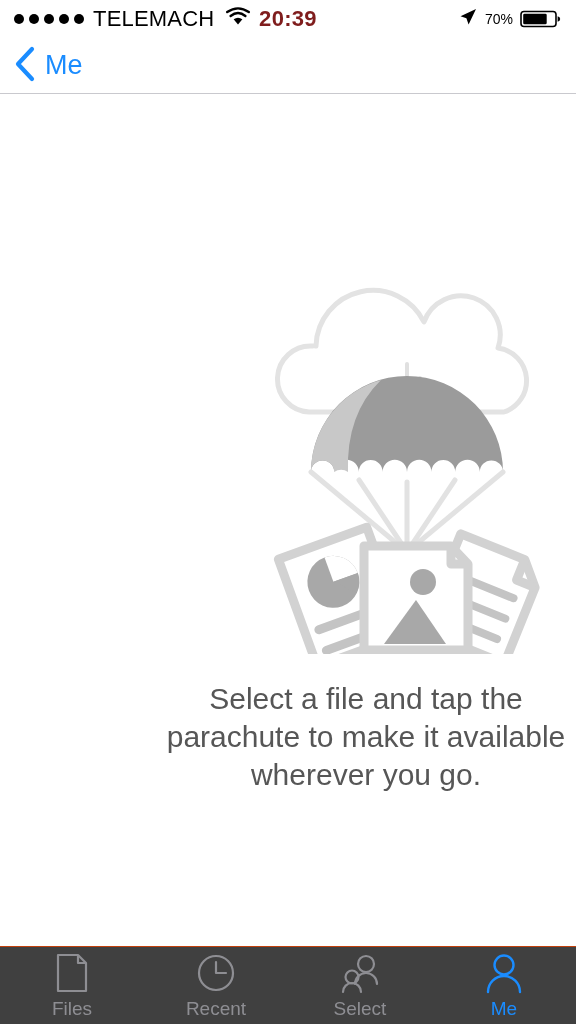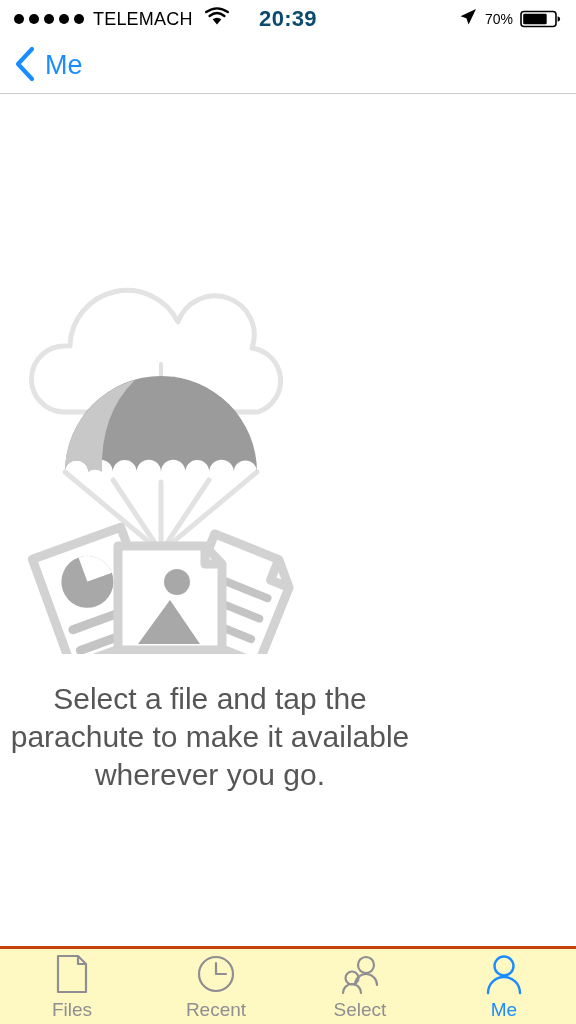--- a/index.html
+++ b/index.html
@@ -22,30 +22,30 @@
     height:38px; flex:0 0 38px;
     display:flex; align-items:center;
     padding:0 14px;
     position:relative;
     background:#ffffff;
   }
   .status-left{ display:flex; align-items:center; gap:9px; }
   .dots{ display:flex; align-items:center; gap:5px; }
   .dot{ width:10px; height:10px; border-radius:50%; background:#000; }
   .carrier{
-    font-size:18px; color:#000; letter-spacing:.2px;
+    font-size:22px; color:#000; letter-spacing:.2px;
     font-family:"Liberation Sans", sans-serif;
   }
   .wifi{ margin-left:2px; display:block; }
   .status-center{
     position:absolute; left:0; right:0; top:0; bottom:0;
     display:flex; align-items:center; justify-content:center;
     pointer-events:none;
   }
-  .clock{ font-size:22px; font-weight:bold; color:#0c4a6e; letter-spacing:.3px; }
+  .clock{ font-size:22px; font-weight:bold; color:#7f1d1d; letter-spacing:.3px; }
   .status-right{
     margin-left:auto; display:flex; align-items:center; gap:7px;
   }
   .battery-pct{ font-size:14px; color:#000; }
   .battery{ display:flex; align-items:center; }
 
   
   .nav-bar{
     height:56px; flex:0 0 56px;
     display:flex; align-items:center;
@@ -59,21 +59,21 @@
   }
   .back-label{
     font-size:27px; color:#1a8cff;
     font-family:"Liberation Sans", sans-serif;
   }
 
   
   .content{
     flex:1 1 auto;
     display:flex; flex-direction:column;
-    align-items:flex-start;
+    align-items:flex-end;
     position:relative;
     background:#ffffff;
   }
   .illustration{
     margin-top:170px;
     width:330px; height:390px;
     position:relative;
   }
   .illustration svg{ display:block; width:100%; height:100%; }
 
@@ -84,22 +84,22 @@
     font-size:30px;
     line-height:1.26;
     color:#565656;
     font-family:"Liberation Sans", sans-serif;
   }
 
   
   .tab-bar{
     flex:0 0 78px; height:78px;
     display:flex;
-    border-top:3px solid #c2410c;
-    background:#fef9c3;
+    border-top:1px solid #c2410c;
+    background:#404040;
   }
   .tab{
     flex:1 1 20%;
     display:flex; flex-direction:column;
     align-items:center; justify-content:center;
     gap:4px;
     cursor:pointer;
     background:none; border:none; padding:0;
   }
   .tab-icon{ height:42px; display:flex; align-items:center; justify-content:center; }

